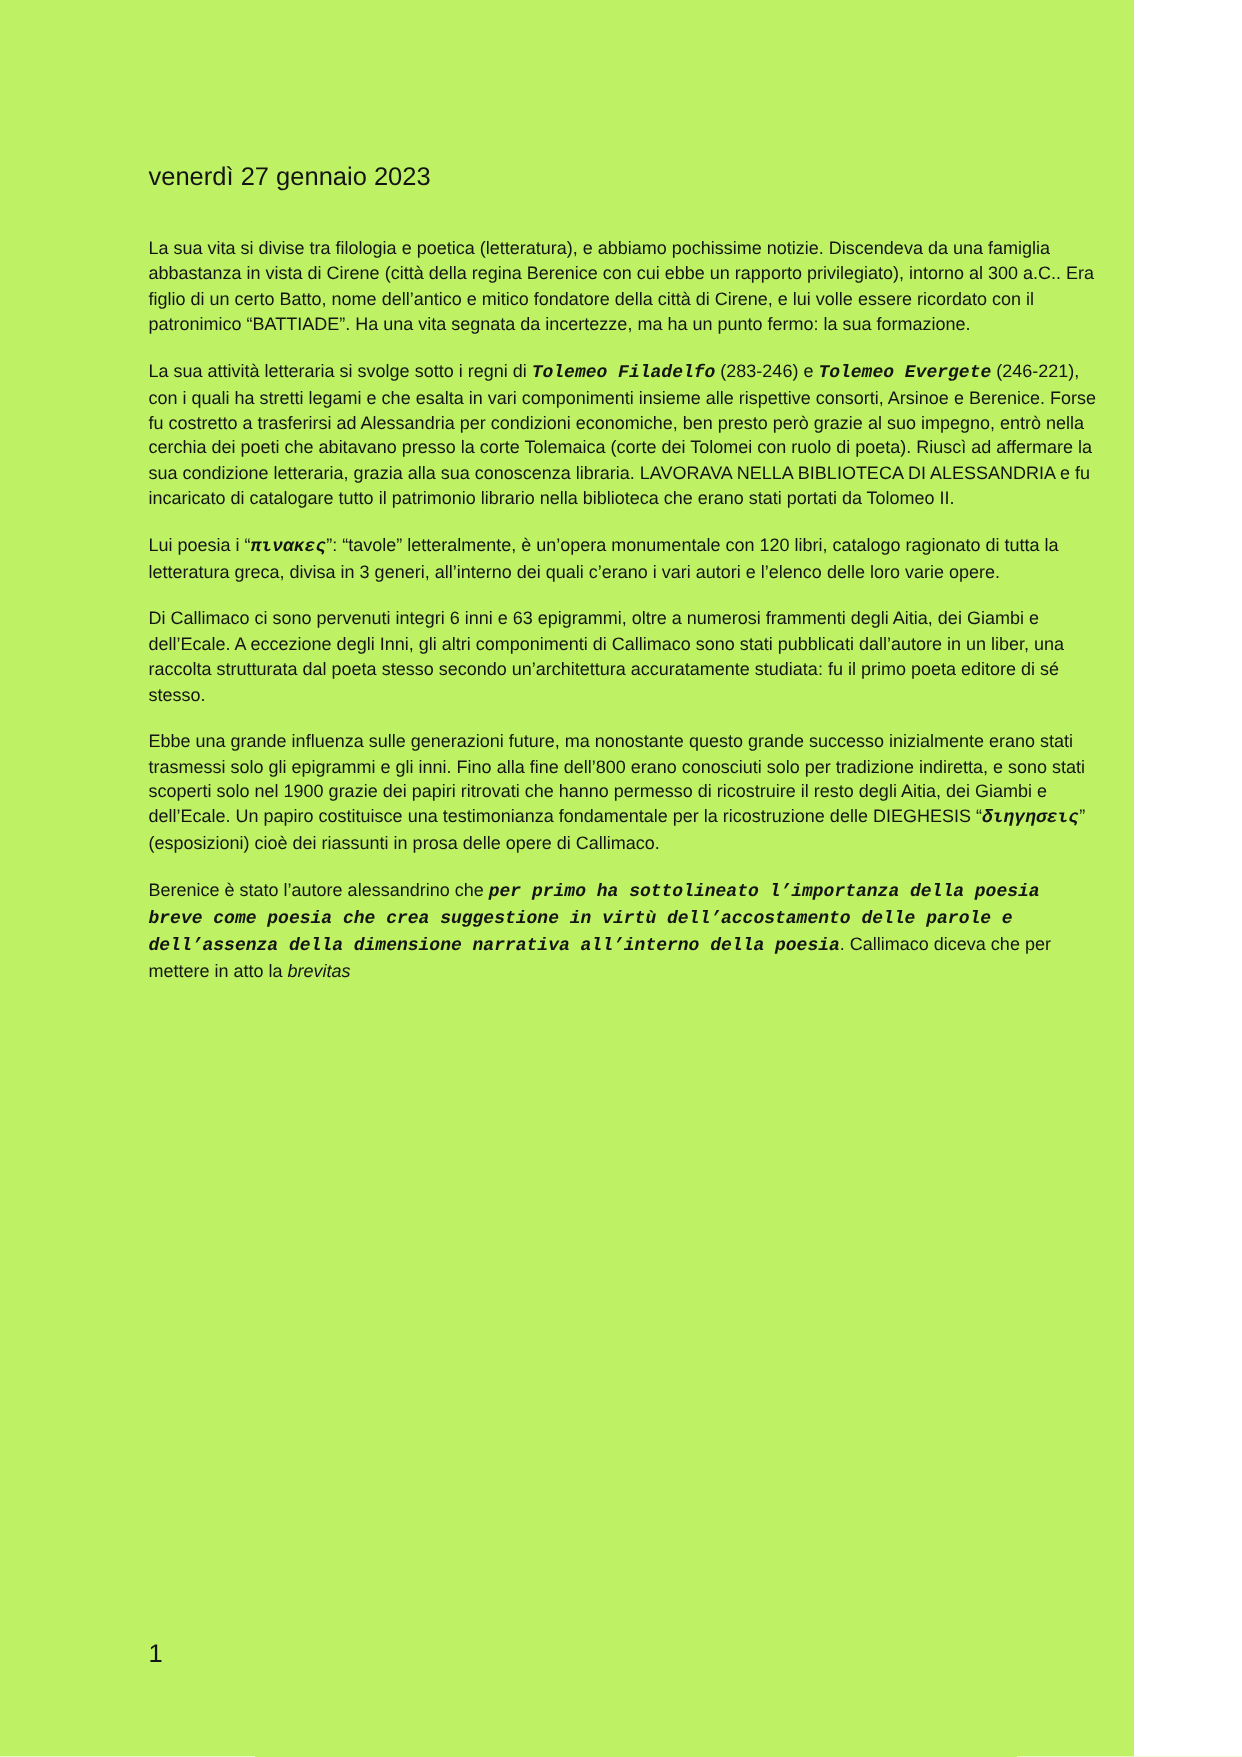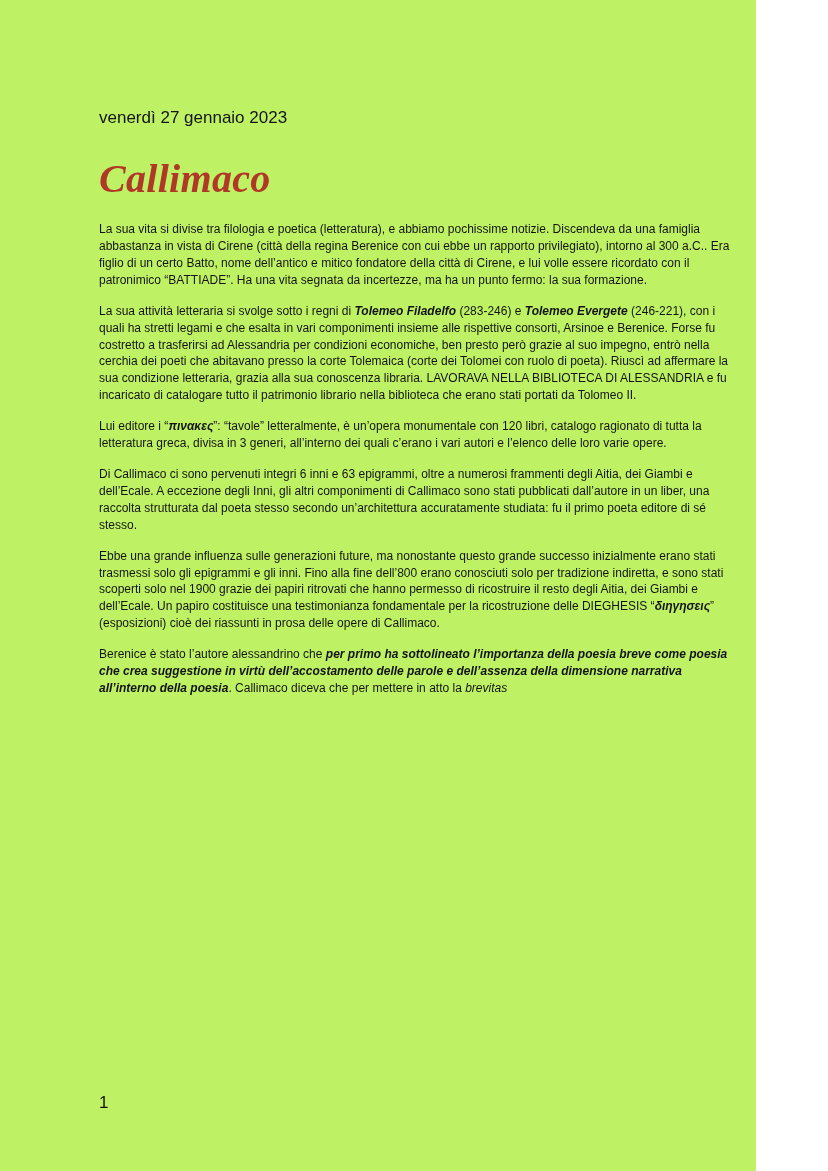--- a/index.html
+++ b/index.html
@@ -38,41 +38,41 @@
     letter-spacing: 0.3px;
   }
   .para {
     font-size: 12px;
     line-height: 1.41;
     margin: 0 0 14px 0;
   }
   .para .b {
     font-weight: 700;
     font-style: italic;
+    font-family: Liberation Mono, monospace;
   }
   .para .i {
     font-style: italic;
   }
   .page-number {
     position: absolute;
     left: 99px;
     bottom: 58px;
     font-size: 17px;
   }
 </style>
 </head>
 <body>
 
 <div class="page">
   <div class="content">
     <p class="date">venerdì 27 gennaio 2023</p>
-    <h1 class="title" style="color: rgb(176, 56, 38);">Callimaco</h1>
     <div id="doc-body">
         <p class="para"><span>La sua vita si divise tra filologia e poetica (letteratura), e abbiamo pochissime notizie. Discendeva da una famiglia abbastanza in vista di Cirene (città della regina Berenice con cui ebbe un rapporto privilegiato), intorno al 300 a.C.. Era figlio di un certo Batto, nome dell’antico e mitico fondatore della città di Cirene, e lui volle essere ricordato con il patronimico “BATTIADE”. Ha una vita segnata da incertezze, ma ha un punto fermo: la sua formazione.</span></p>
         <p class="para"><span>La sua attività letteraria si svolge sotto i regni di </span><span class="b">Tolemeo Filadelfo</span><span> (283-246) e </span><span class="b">Tolemeo Evergete</span><span> (246-221), con i quali ha stretti legami e che esalta in vari componimenti insieme alle rispettive consorti, Arsinoe e Berenice. Forse fu costretto a trasferirsi ad Alessandria per condizioni economiche, ben presto però grazie al suo impegno, entrò nella cerchia dei poeti che abitavano presso la corte Tolemaica (corte dei Tolomei con ruolo di poeta). Riuscì ad affermare la sua condizione letteraria, grazia alla sua conoscenza libraria. LAVORAVA NELLA BIBLIOTECA DI ALESSANDRIA e fu incaricato di catalogare tutto il patrimonio librario nella biblioteca che erano stati portati da Tolomeo II.</span></p>
-        <p class="para"><span>Lui editore i “</span><span class="b">πινακες</span><span>”: “tavole” letteralmente, è un’opera monumentale con 120 libri, catalogo ragionato di tutta la letteratura greca, divisa in 3 generi, all’interno dei quali c’erano i vari autori e l’elenco delle loro varie opere.</span></p>
+        <p class="para"><span>Lui poesia i “</span><span class="b">πινακες</span><span>”: “tavole” letteralmente, è un’opera monumentale con 120 libri, catalogo ragionato di tutta la letteratura greca, divisa in 3 generi, all’interno dei quali c’erano i vari autori e l’elenco delle loro varie opere.</span></p>
         <p class="para"><span>Di Callimaco ci sono pervenuti integri 6 inni e 63 epigrammi, oltre a numerosi frammenti degli Aitia, dei Giambi e dell’Ecale. A eccezione degli Inni, gli altri componimenti di Callimaco sono stati pubblicati dall’autore in un liber, una raccolta strutturata dal poeta stesso secondo un’architettura accuratamente studiata: fu il primo poeta editore di sé stesso.</span></p>
         <p class="para"><span>Ebbe una grande influenza sulle generazioni future, ma nonostante questo grande successo inizialmente erano stati trasmessi solo gli epigrammi e gli inni. Fino alla fine dell’800 erano conosciuti solo per tradizione indiretta, e sono stati scoperti solo nel 1900 grazie dei papiri ritrovati che hanno permesso di ricostruire il resto degli Aitia, dei Giambi e dell’Ecale. Un papiro costituisce una testimonianza fondamentale per la ricostruzione delle DIEGHESIS “</span><span class="b">διηγησεις</span><span>” (esposizioni) cioè dei riassunti in prosa delle opere di Callimaco.</span></p>
         <p class="para"><span>Berenice è stato l’autore alessandrino che </span><span class="b">per primo ha sottolineato l’importanza della poesia breve come poesia che crea suggestione in virtù dell’accostamento delle parole e dell’assenza della dimensione narrativa all’interno della poesia</span><span>. Callimaco diceva che per mettere in atto la </span><span class="i">brevitas</span></p>
       </div>
   </div>
   <div class="page-number">1</div>
 </div>
 
 </body></html>

